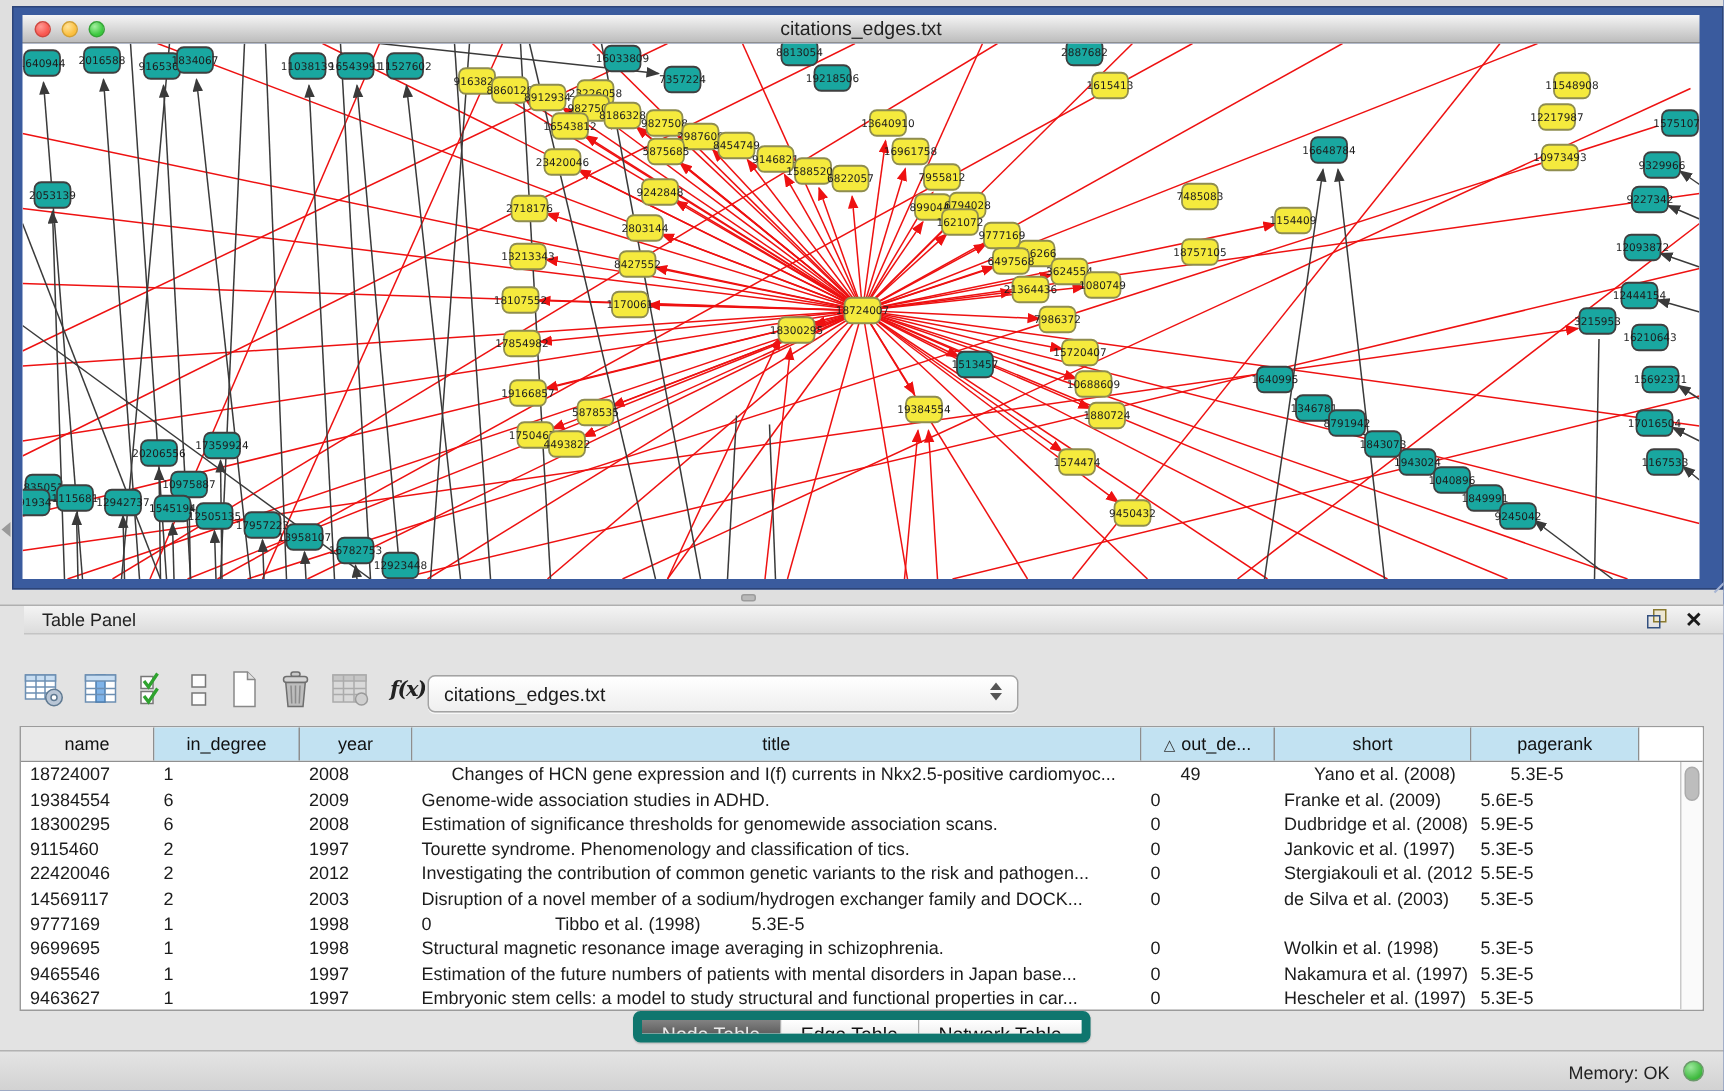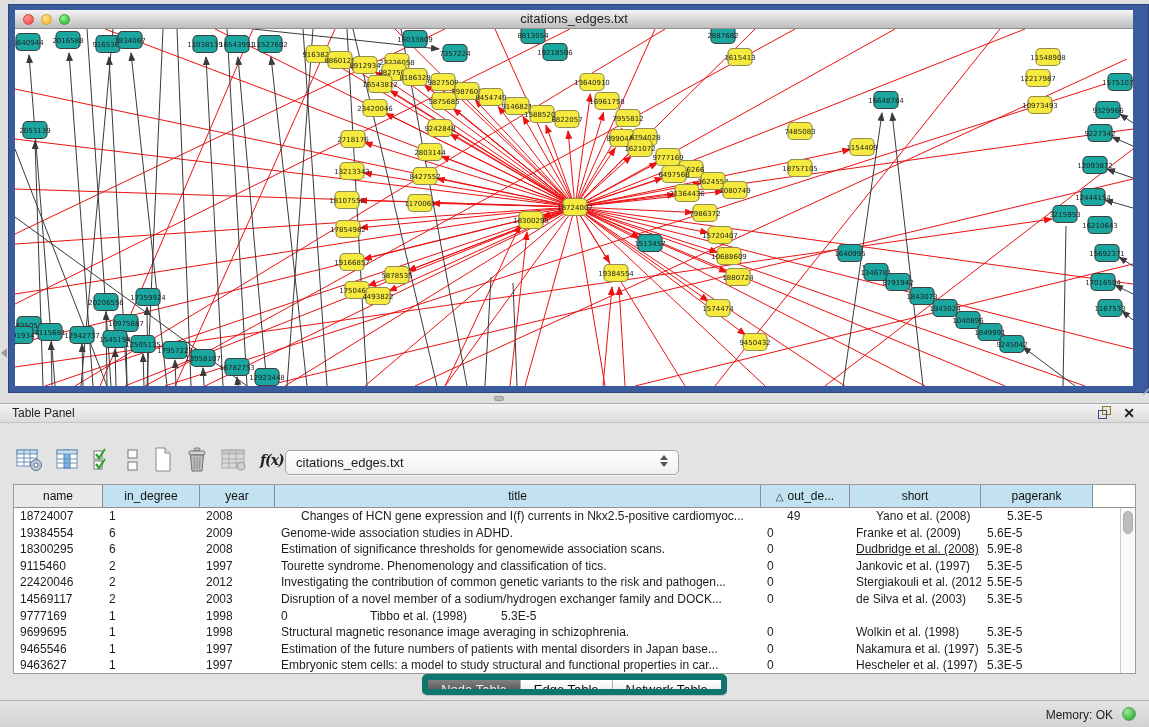--- a/index.html
+++ b/index.html
@@ -47,21 +47,21 @@
   }
   
   #h-splitter-handle {
     position:absolute; left:494px; top:396px; width:10px; height:5px;
     border-radius:2px; background:#B9B9B9; border:1px solid #9C9C9C;
   }
 
   
   #table-panel {
     position:absolute; left:0; top:403px; width:1149px; height:297px;
-    background:#E3E3E3; border-top:1px solid #AFAFAF;
+    background:#E3E3E3; border-top:1px solid #AFAFAF;padding-left:16px;
   }
   .panel-header {
     height:19px; background:linear-gradient(#F4F4F4,#DCDCDC);
     border-bottom:1px solid #C4C4C4; position:relative;
     font-size:12px; color:#222; line-height:18px; padding-left:12px;
   }
   .panel-header-icons { position:absolute; right:14px; top:2px; display:flex; gap:10px; align-items:center; }
   .float-ic { width:15px; height:14px; position:relative; }
   .float-ic .b1 { position:absolute; left:4px; top:0; width:9px; height:9px; border:1px solid #8A7A30; background:#EDE7D2; }
   .float-ic .b2 { position:absolute; left:0; top:4px; width:9px; height:9px; border:1px solid #33507F; background:transparent; }
@@ -833,22 +833,22 @@
           <div class="td" style="width: 89px;">0</div>
           <div class="td" style="width: 131px;">Franke et al. (2009)</div>
           <div class="td" style="width: 112px;">5.6E-5</div>
         </div>
         <div class="tr">
           <div class="td" style="width: 89px;">18300295</div>
           <div class="td" style="width: 97px;">6</div>
           <div class="td" style="width: 75px;">2008</div>
           <div class="td" style="width: 486px;">Estimation of significance thresholds for genomewide association scans.</div>
           <div class="td" style="width: 89px;">0</div>
-          <div class="td" style="width: 131px; text-decoration: underline;">Dudbridge et al. (2008)</div>
-          <div class="td" style="width: 112px;">5.9E-8</div>
+          <div class="td" style="width: 131px;">Dudbridge et al. (2008)</div>
+          <div class="td" style="width: 112px;">5.9E-5</div>
         </div>
         <div class="tr">
           <div class="td" style="width: 89px;">9115460</div>
           <div class="td" style="width: 97px;">2</div>
           <div class="td" style="width: 75px;">1997</div>
           <div class="td" style="width: 486px;">Tourette syndrome. Phenomenology and classification of tics.</div>
           <div class="td" style="width: 89px;">0</div>
           <div class="td" style="width: 131px;">Jankovic et al. (1997)</div>
           <div class="td" style="width: 112px;">5.3E-5</div>
         </div>

